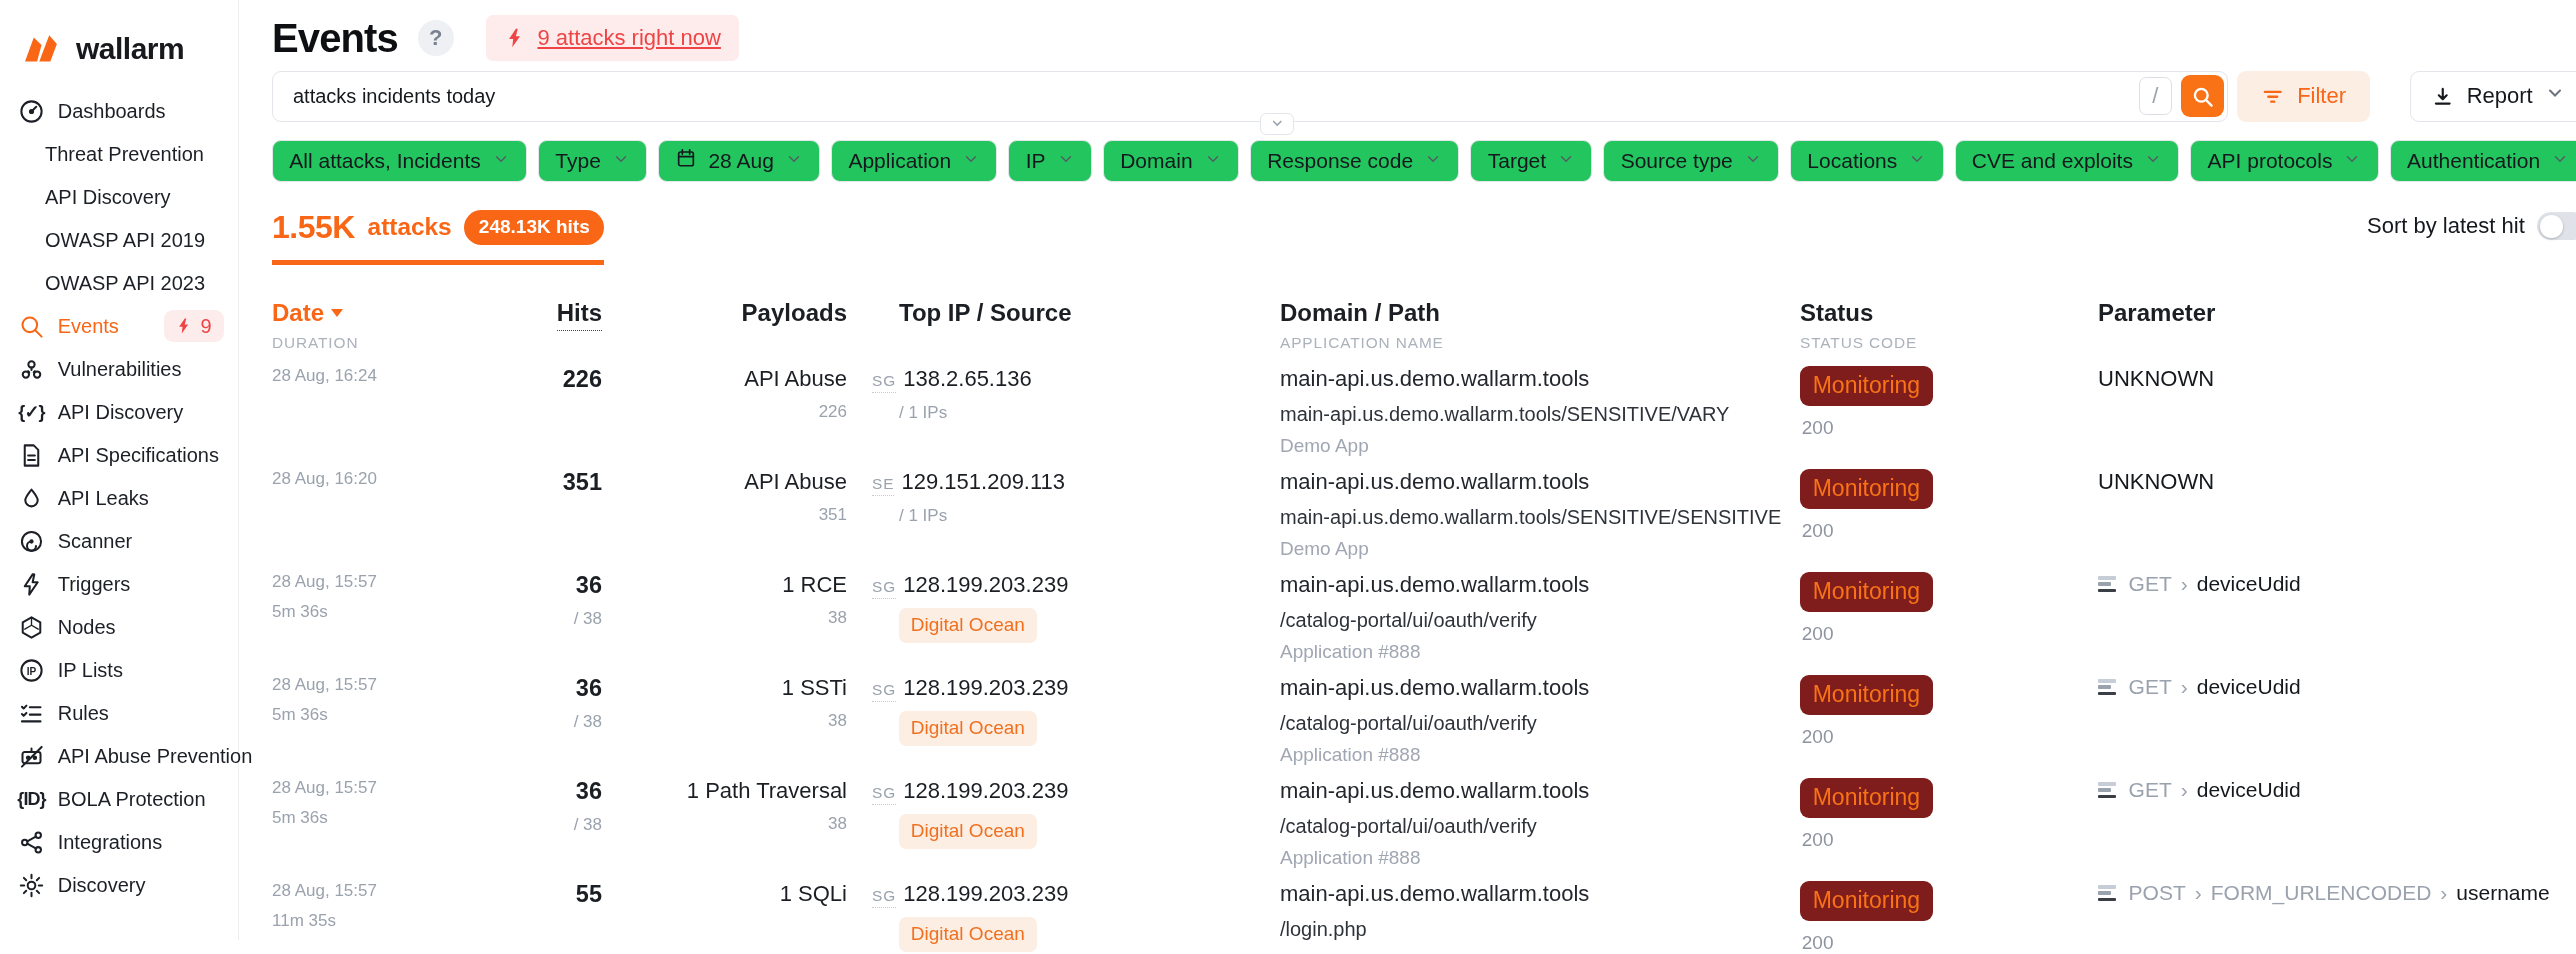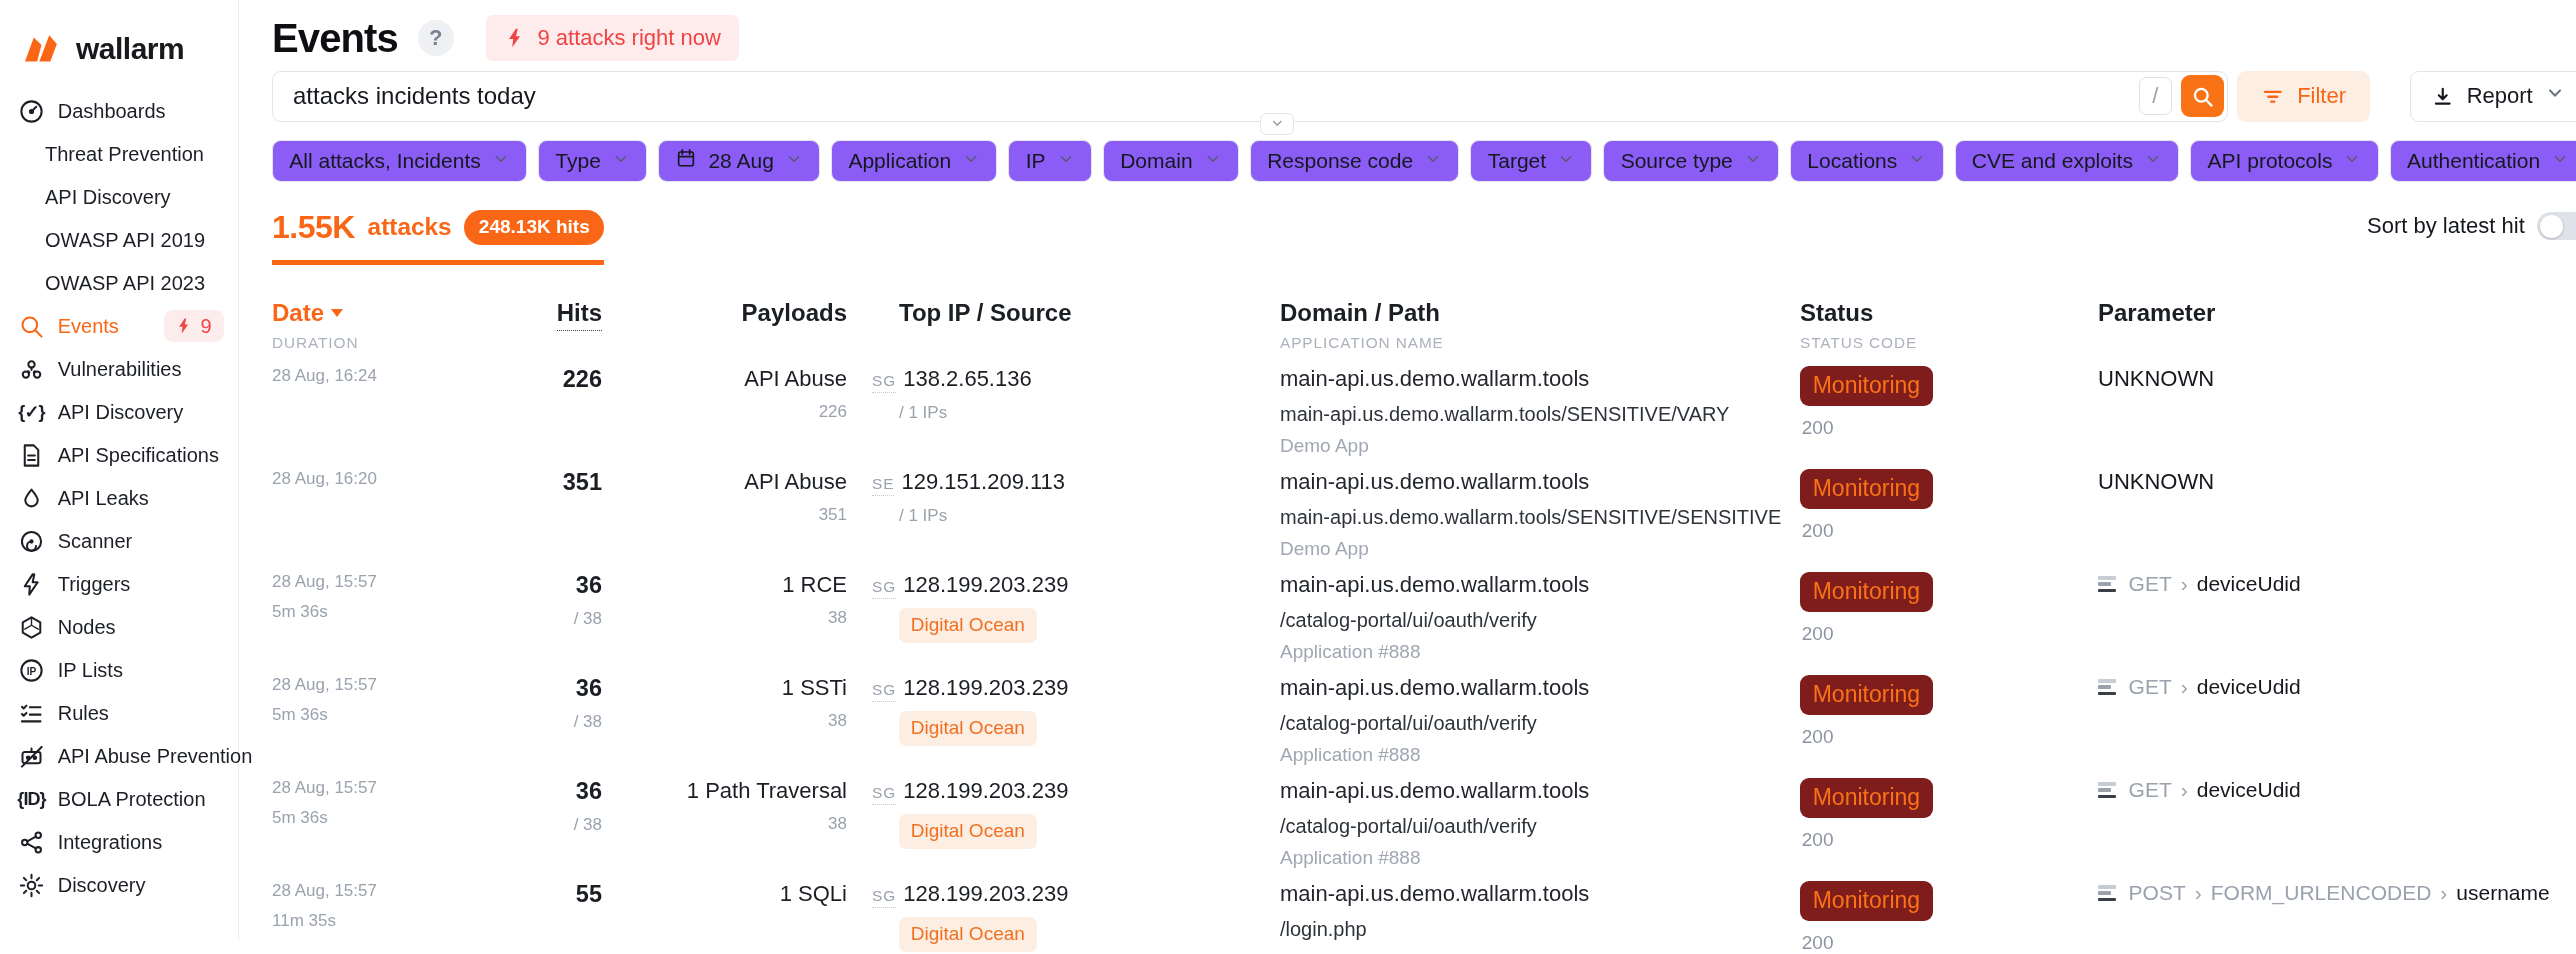--- a/index.html
+++ b/index.html
@@ -25,27 +25,27 @@
   .nav-badge svg { width:18px; height:18px; fill:#ef4446; }
   .ticon { font-size:18px; font-weight:700; letter-spacing:-0.9px; }
 
   
   .main { flex:1; position:relative; padding:12.7px 23.5px 0 33px; }
   .header-row { display:flex; align-items:center; gap:20px; height:51px; }
   .page-title { font-size:40px; font-weight:800; letter-spacing:-0.9px; color:#0d0f12; }
   .help { width:36px; height:36px; border-radius:50%; background:#eef0f3; color:#7a8191;
     display:flex; align-items:center; justify-content:center; font-size:22px; font-weight:700; cursor:pointer; }
   .alert-badge { display:flex; align-items:center; gap:11px; background:#fdeceb; color:#ef4446;
-    font-size:22px; border-radius:7.2px; padding:10px 18px; margin-left:12.7px; }
+    font-size:22px; border-radius:7.2px; padding:10px 18px; margin-left:12.7px;text-decoration:underline; }
   .alert-badge svg { width:22px; height:22px; fill:#ef4446; }
 
   .search-row { display:flex; align-items:center; gap:9px; margin-top:7.2px; position:relative; }
   .search-box { flex:1; height:51px; border:1.8px solid #e2e5ea; border-radius:9px;
     display:flex; align-items:center; padding:0 3.6px 0 20px; background:#fff; }
-  .search-box input { flex:1; border:none; outline:none; font-size:24px; color:#15181d;
+  .search-box input { flex:1; border:none; outline:none; font-size:20px; color:#15181d;
     font-family:"Liberation Sans", sans-serif; background:transparent; }
   .kbd { width:33px; height:38px; border:1.8px solid #dbdfe5; border-radius:7.2px; color:#9aa2ad;
     display:flex; align-items:center; justify-content:center; font-size:22px; margin-right:9px; }
   .search-btn { width:43px; height:42px; border:none; border-radius:9px; background:#f97316;
     display:flex; align-items:center; justify-content:center; cursor:pointer; }
   .search-btn svg { width:23.5px; height:23.5px; stroke:#fff; }
   .filter-btn { height:51px; border:none; border-radius:9px; background:#fdeee4; color:#f96616;
     display:flex; align-items:center; gap:12.7px; padding:0 23.5px; font-size:22px; cursor:pointer;
     font-family:"Liberation Sans", sans-serif; }
   .filter-btn svg { width:23.5px; height:23.5px; stroke:#f96616; }
@@ -53,21 +53,21 @@
     display:flex; align-items:center; gap:12.7px; padding:0 20px; font-size:22px; cursor:pointer;
     margin-left:31px; font-family:"Liberation Sans", sans-serif; }
   .report-btn svg { width:23.5px; height:23.5px; stroke:#15181d; }
   .report-btn .chev svg { width:20px; height:20px; stroke:#6b7280; }
   .collapse-pill { position:absolute; left:988px; bottom:-12.7px; width:34px; height:22px;
     background:#fff; border:1.8px solid #e2e5ea; border-radius:6.3px; display:flex; align-items:center;
     justify-content:center; cursor:pointer; z-index:2; }
   .collapse-pill svg { width:14.5px; height:14.5px; stroke:#9aa2ad; }
 
   .chips-row { display:flex; gap:11px; margin-top:18px; }
-  .chip { height:42px; border:1.8px solid #e3e6ea; border-radius:9px; background:#8b5cf6;
+  .chip { height:42px; border:1.8px solid #e3e6ea; border-radius:9px; background:#22c55e;
     display:flex; align-items:center; gap:11px; padding:0 16.3px; font-size:21px; color:#15181d;
     cursor:pointer; white-space:nowrap; }
   .chip svg { width:22px; height:22px; stroke:#15181d; }
   .chip .chev svg { width:18px; height:18px; stroke:#555b65; }
 
   .summary-row { display:flex; align-items:flex-start; justify-content:space-between; margin-top:27px; }
   .tab-attacks { display:inline-flex; align-items:center; gap:12.7px; padding-bottom:14.5px;
     border-bottom:5.4px solid #f96616; cursor:pointer; }
   .tab-attacks .count { font-size:32px; font-weight:800; color:#f96616; letter-spacing:-0.5px; }
   .tab-attacks .lbl { font-size:24.4px; font-weight:700; color:#f96616; }

